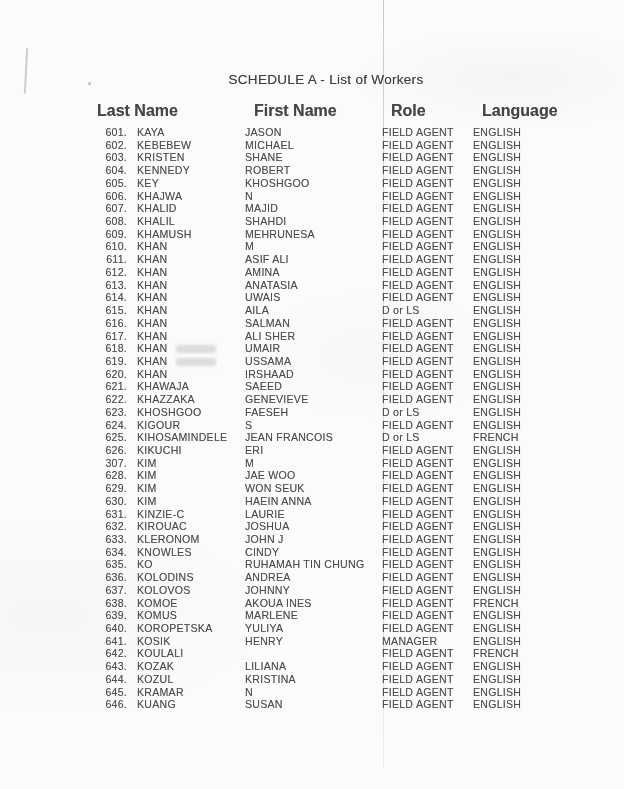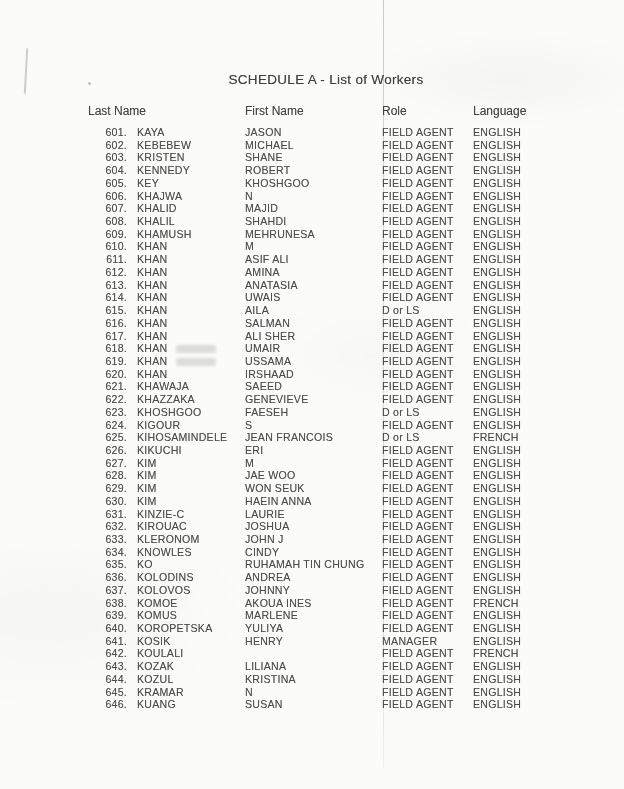--- a/index.html
+++ b/index.html
@@ -43,23 +43,24 @@
     position:absolute; top:72px; left:28px; width:596px;
     text-align:center;
     font-size:13.5px; font-weight:normal; letter-spacing:0.3px;
     color:#3f3f3f;
     text-shadow:0 0 0.5px rgba(63,63,63,0.55);
   }
   .table { position:absolute; left:88px; top:103px; width:475px; }
   .thead {
     display:grid;
     grid-template-columns:157px 137px 91px 90px;
-    font-size:12px; font-weight:normal; color:#454545;
+    font-size:16px; font-weight:bold; color:#454545;
     line-height:16px;
     text-shadow:0 0 0.5px rgba(69,69,69,0.5);
+    margin-left:9px;
   }
   .tbody { margin-top:7px; }
   .row {
     display:grid;
     grid-template-columns:44px 113px 137px 91px 90px;
     height:12.72px; line-height:12.72px;
     font-size:10.6px; letter-spacing:0.25px;
     color:#4c4c4c;
     text-shadow:0 0 0.5px rgba(76,76,76,0.45);
     white-space:nowrap;
@@ -279,21 +280,21 @@
           <span class="cell cell-lang">FRENCH</span>
         </div>
         <div class="row">
           <span class="cell cell-num">626.</span>
           <span class="cell cell-last">KIKUCHI</span>
           <span class="cell cell-first">ERI</span>
           <span class="cell cell-role">FIELD AGENT</span>
           <span class="cell cell-lang">ENGLISH</span>
         </div>
         <div class="row">
-          <span class="cell cell-num">627.</span>
+          <span class="cell cell-num">307.</span>
           <span class="cell cell-last">KIM</span>
           <span class="cell cell-first">M</span>
           <span class="cell cell-role">FIELD AGENT</span>
           <span class="cell cell-lang">ENGLISH</span>
         </div>
         <div class="row">
           <span class="cell cell-num">628.</span>
           <span class="cell cell-last">KIM</span>
           <span class="cell cell-first">JAE WOO</span>
           <span class="cell cell-role">FIELD AGENT</span>

